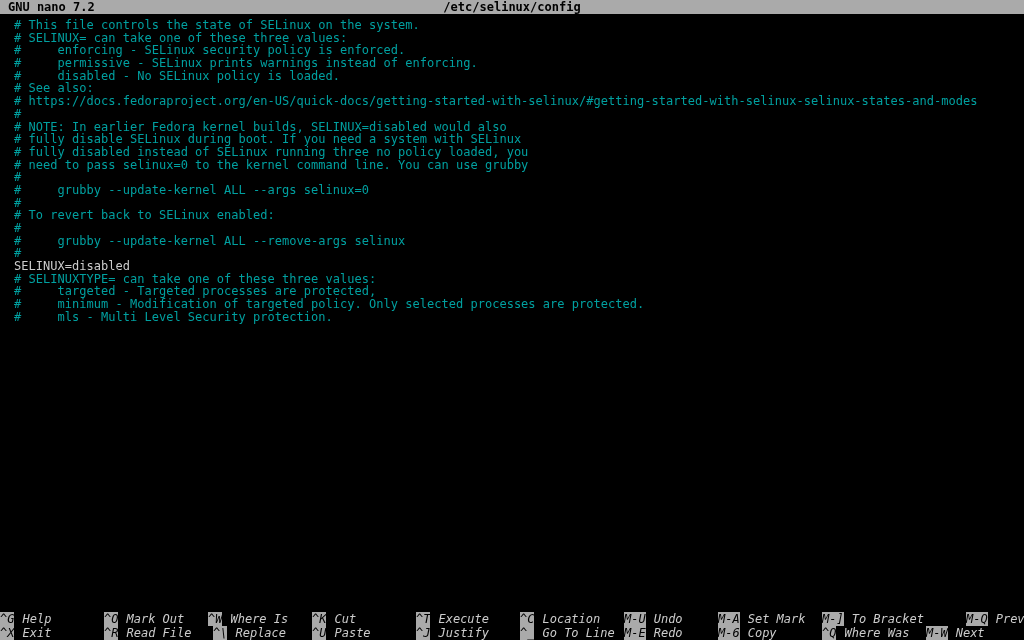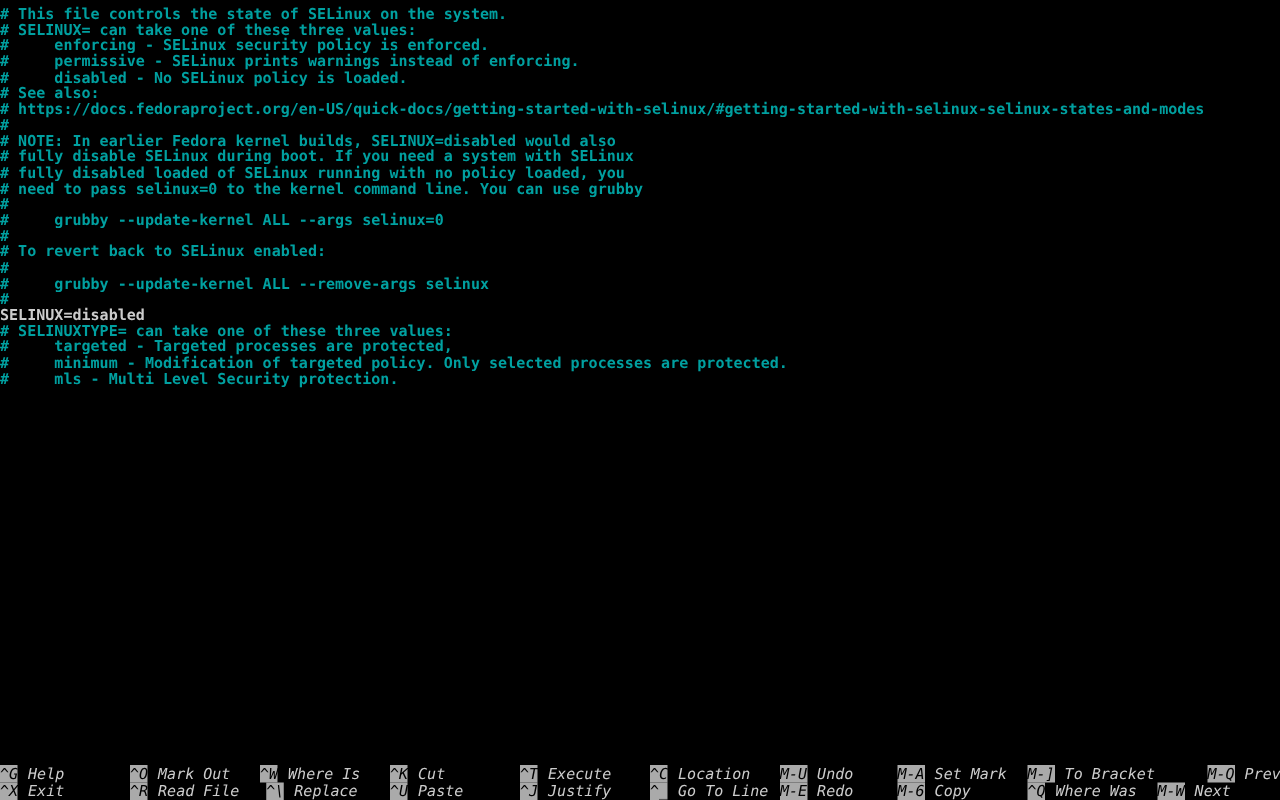--- a/index.html
+++ b/index.html
@@ -59,23 +59,22 @@
     background: #000000;
     padding: 5px 0 0 0;
     overflow: hidden;
     position: relative;
   }
   .line {
     white-space: pre;
     height: 12.7px;
     line-height: 12.7px;
     font-size: 12px;
-    padding-left: 0;
+    padding-left: 14px;
     letter-spacing: 0.02px;
-    font-weight: bold;
   }
   .line.comment { color: #00a0a0; }
   .line.setting { color: #cccccc; }
 
   
   .footer {
     flex: 0 0 auto;
     height: 28px;
     background: #000000;
     position: relative;
@@ -107,33 +106,37 @@
     display: inline-block;
     line-height: 14px;
     padding-left: 8px;
   }
 </style>
 </head>
 <body>
 
 <div id="terminal">
 
+  <div class="titlebar">
+    <span class="tb-left">GNU nano 7.2</span>
+    <span class="tb-center">/etc/selinux/config</span>
+  </div>
 
   <div class="editor" id="editor-body">
       <div class="line comment"># This file controls the state of SELinux on the system.</div>
       <div class="line comment"># SELINUX= can take one of these three values:</div>
       <div class="line comment">#     enforcing - SELinux security policy is enforced.</div>
       <div class="line comment">#     permissive - SELinux prints warnings instead of enforcing.</div>
       <div class="line comment">#     disabled - No SELinux policy is loaded.</div>
       <div class="line comment"># See also:</div>
       <div class="line comment"># https://docs.fedoraproject.org/en-US/quick-docs/getting-started-with-selinux/#getting-started-with-selinux-selinux-states-and-modes</div>
       <div class="line comment">#</div>
       <div class="line comment"># NOTE: In earlier Fedora kernel builds, SELINUX=disabled would also</div>
       <div class="line comment"># fully disable SELinux during boot. If you need a system with SELinux</div>
-      <div class="line comment"># fully disabled loaded of SELinux running with no policy loaded, you</div>
+      <div class="line comment"># fully disabled instead of SELinux running three no policy loaded, you</div>
       <div class="line comment"># need to pass selinux=0 to the kernel command line. You can use grubby</div>
       <div class="line comment">#</div>
       <div class="line comment">#     grubby --update-kernel ALL --args selinux=0</div>
       <div class="line comment">#</div>
       <div class="line comment"># To revert back to SELinux enabled:</div>
       <div class="line comment">#</div>
       <div class="line comment">#     grubby --update-kernel ALL --remove-args selinux</div>
       <div class="line comment">#</div>
       <div class="line setting">SELINUX=disabled</div>
       <div class="line comment"># SELINUXTYPE= can take one of these three values:</div>

